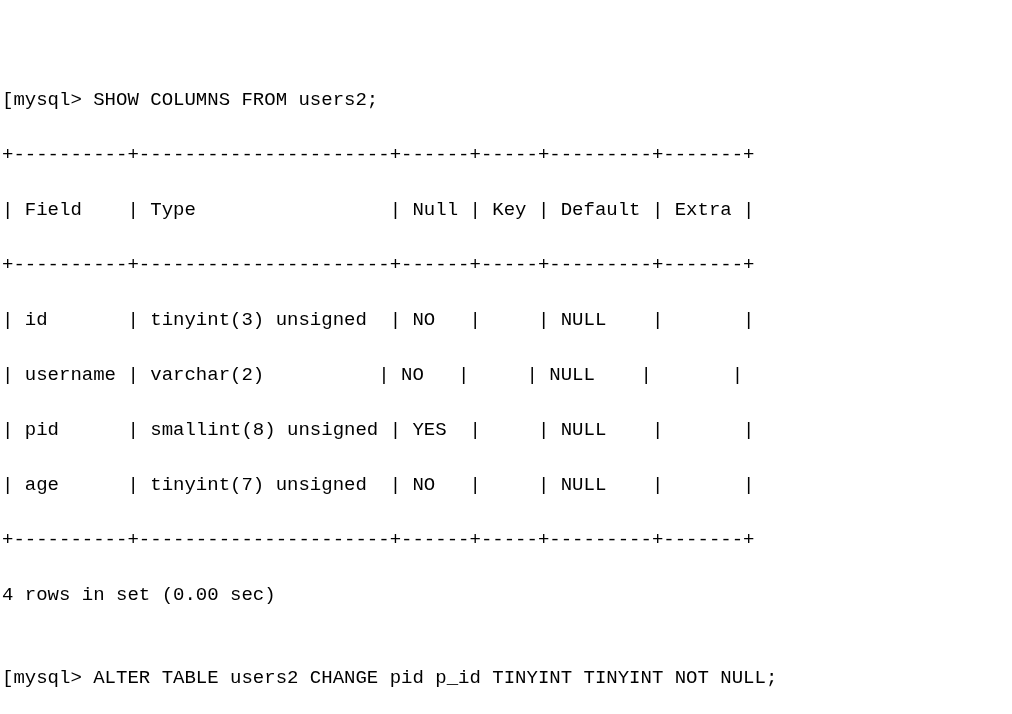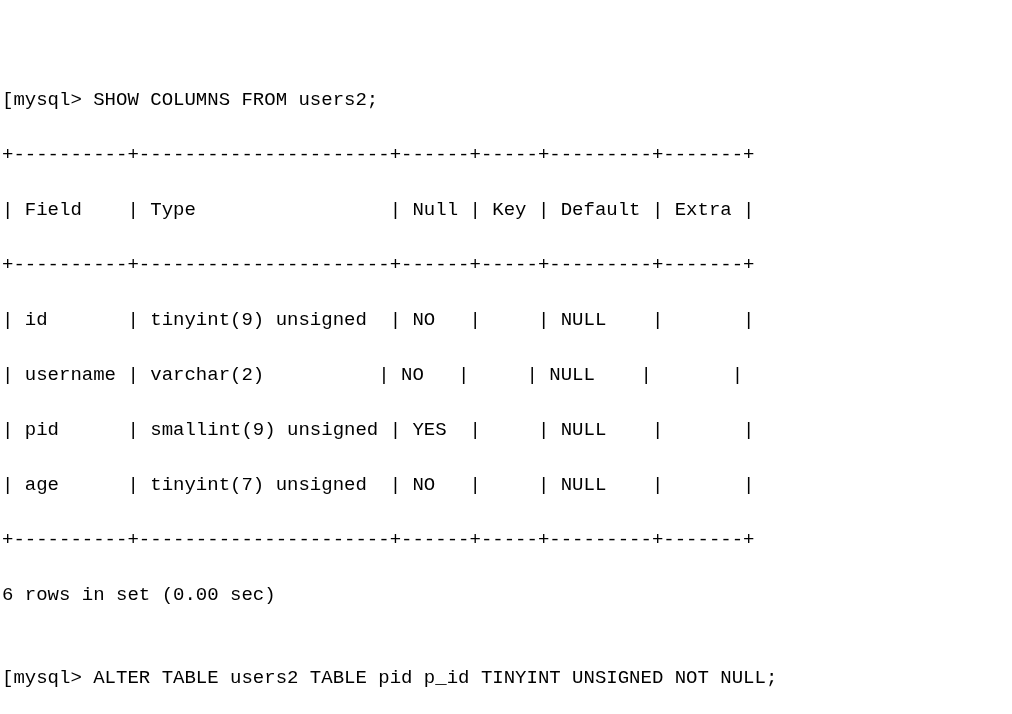--- a/index.html
+++ b/index.html
@@ -15,28 +15,28 @@
     .blk { display: block; }
   </style>
 </head>
 <body>
 
 
 <span class="blk"><span>[mysql&gt; </span><span>SHOW COLUMNS FROM users2;</span></span>
 <span class="blk">+----------+----------------------+------+-----+---------+-------+</span>
 <span class="blk">| Field    | Type                 | Null | Key | Default | Extra |</span>
 <span class="blk">+----------+----------------------+------+-----+---------+-------+</span>
-<span class="blk">| id       | tinyint(9) unsigned  | NO   |     | NULL    |       |</span>
+<span class="blk">| id       | tinyint(3) unsigned  | NO   |     | NULL    |       |</span>
 <span class="blk">| username | varchar(2)          | NO   |     | NULL    |       |</span>
-<span class="blk">| pid      | smallint(9) unsigned | YES  |     | NULL    |       |</span>
+<span class="blk">| pid      | smallint(8) unsigned | YES  |     | NULL    |       |</span>
 <span class="blk">| age      | tinyint(7) unsigned  | NO   |     | NULL    |       |</span>
 <span class="blk">+----------+----------------------+------+-----+---------+-------+</span>
-<span class="blk">6 rows in set (0.00 sec)</span>
+<span class="blk">4 rows in set (0.00 sec)</span>
 <span class="blk"></span>
-<span class="blk"><span>[mysql&gt; </span><span>ALTER TABLE users2 TABLE pid p_id TINYINT UNSIGNED NOT NULL;</span></span>
+<span class="blk"><span>[mysql&gt; </span><span>ALTER TABLE users2 CHANGE pid p_id TINYINT TINYINT NOT NULL;</span></span>
 
 
 <span class="blk"></span>
 
 
 
 
 
 
 

